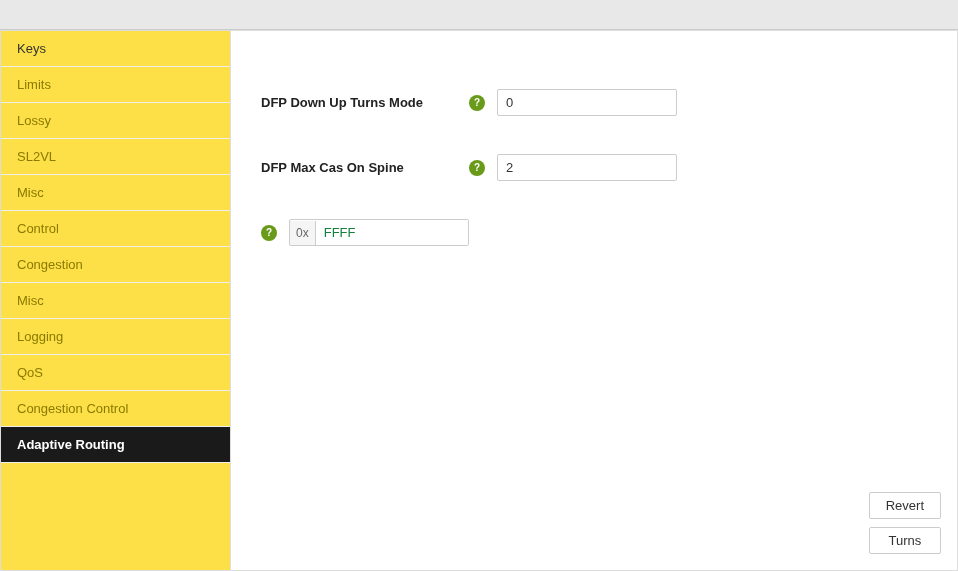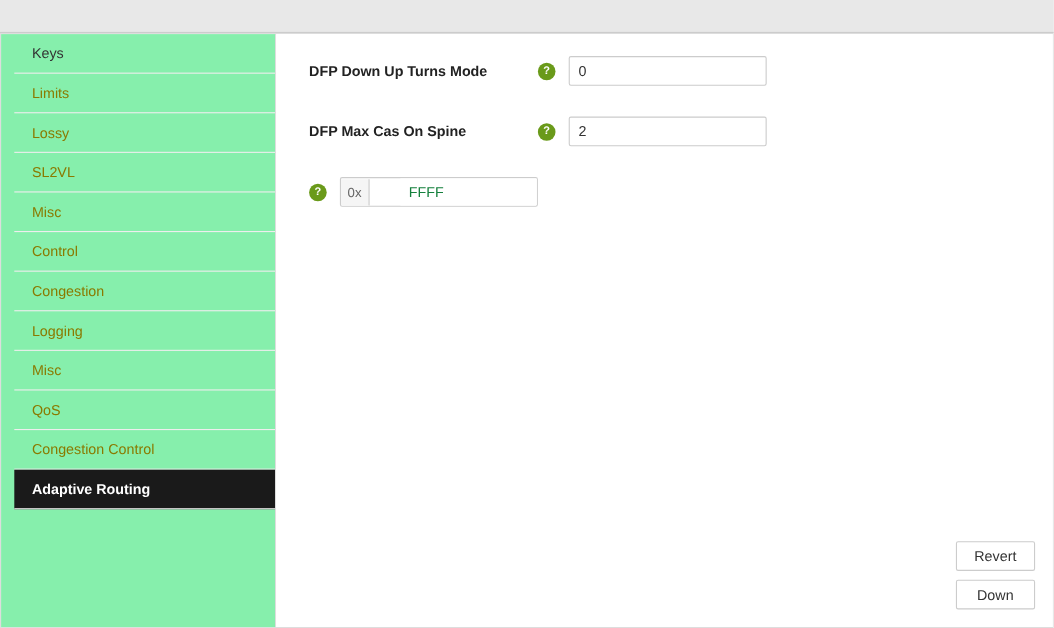--- a/index.html
+++ b/index.html
@@ -18,25 +18,24 @@
       border-bottom: 1px solid #ccc;
     }
     .main-container {
       display: flex;
       height: calc(571px - 30px);
       background: #fff;
       border: 1px solid #ddd;
       margin: 0;
     }
     .sidebar {
-      width: 250px;
+      width: 230px;
       border-right: 1px solid #ddd;
-      background: #86efac;
+      background: #fde047;
       flex-shrink: 0;
-      padding-left: 12px;
     }
     .sidebar-item {
       padding: 10px 16px;
       border-bottom: 1px solid #eee;
       cursor: pointer;
       color: #8a7a00;
       font-size: 13px;
     }
     .sidebar-item.active {
       background: #1a1a1a;
@@ -49,20 +48,21 @@
     .content-area {
       flex: 1;
       padding: 20px 30px;
       position: relative;
       background: #fff;
     }
     .form-row {
       display: flex;
       align-items: center;
       margin-bottom: 28px;
+      margin-top: 38px;
     }
     .form-label {
       font-size: 13px;
       font-weight: 600;
       color: #222;
       margin-right: 8px;
       min-width: 200px;
     }
     .help-icon {
       display: inline-flex;
@@ -88,21 +88,20 @@
       color: #333;
       outline: none;
     }
     .input-with-prefix {
       display: flex;
       align-items: center;
       border: 1px solid #ccc;
       border-radius: 2px;
       width: 180px;
       overflow: hidden;
-      gap: 28px;
     }
     .input-prefix {
       padding: 5px 6px;
       background: #f5f5f5;
       border-right: 1px solid #ccc;
       font-size: 12px;
       color: #666;
       user-select: none;
     }
     .input-suffix {
@@ -138,22 +137,22 @@
 <div class="top-bar"></div>
 <div class="main-container">
   <div class="sidebar" id="sidebar">
       <div class="sidebar-item dark-text">Keys</div>
       <div class="sidebar-item">Limits</div>
       <div class="sidebar-item">Lossy</div>
       <div class="sidebar-item">SL2VL</div>
       <div class="sidebar-item">Misc</div>
       <div class="sidebar-item">Control</div>
       <div class="sidebar-item">Congestion</div>
+      <div class="sidebar-item">Misc</div>
       <div class="sidebar-item">Logging</div>
-      <div class="sidebar-item">Misc</div>
       <div class="sidebar-item">QoS</div>
       <div class="sidebar-item">Congestion Control</div>
       <div class="sidebar-item active">Adaptive Routing</div>
     </div>
   <div class="content-area" id="content-area">
     <div id="form-rows">
         <div class="form-row">
           <span class="form-label">DFP Down Up Turns Mode</span>
           <span class="help-icon">?</span>
           <input type="text" class="form-input" value="0" style="">
@@ -166,16 +165,16 @@
         <div class="form-row">
           <span class="help-icon">?</span>
           <div class="input-with-prefix">
             <span class="input-prefix">0x</span>
             <input type="text" class="input-suffix" value="FFFF" style="">
           </div>
         </div>
       </div>
     <div class="footer-buttons">
       <button class="btn">Revert</button>
-      <button class="btn">Down</button>
+      <button class="btn">Turns</button>
     </div>
   </div>
 </div>
 
 </body></html>

